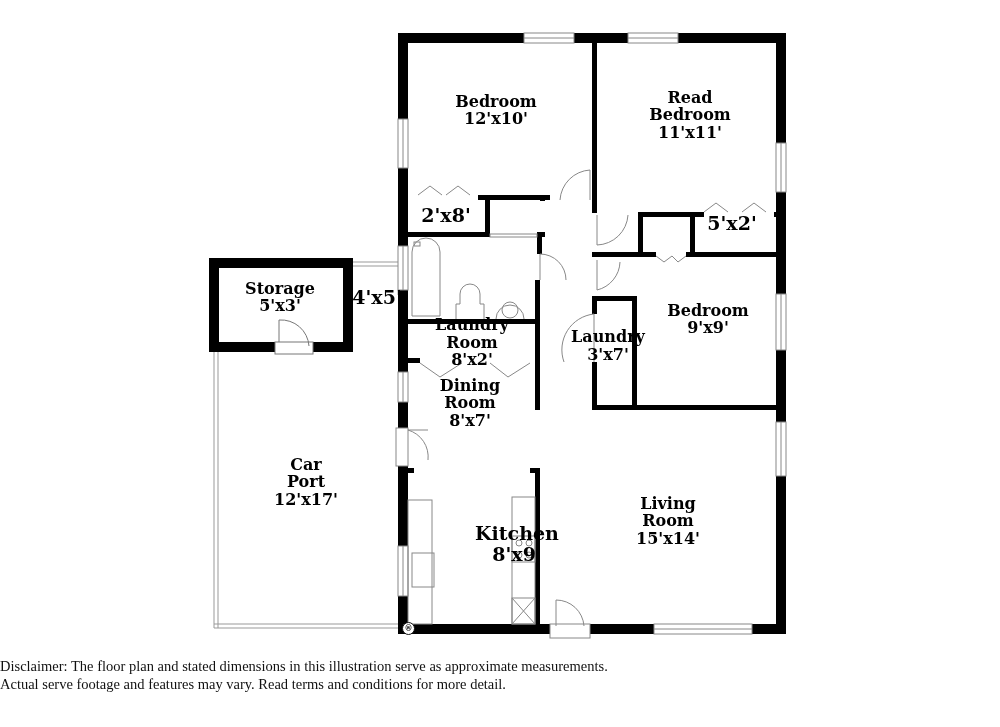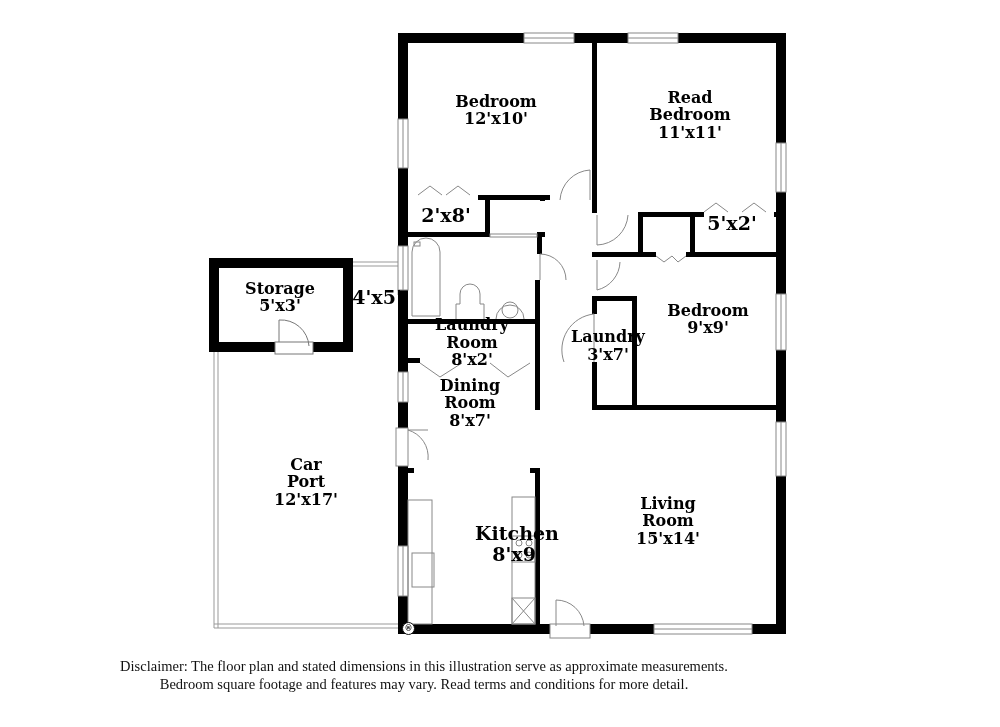--- a/index.html
+++ b/index.html
@@ -2,21 +2,21 @@
 <html><head>
 <meta charset="utf-8">
 <style>
   html, body { margin:0; padding:0; background:#ffffff; }
   body { width:1000px; height:727px; position:relative; overflow:hidden; font-family:"DejaVu Serif", serif; }
   #plan { position:absolute; left:0; top:0; }
   .label { position:absolute; text-align:center; font-family:"DejaVu Serif", serif; font-weight:bold; color:#000000; line-height:1.08; transform:translate(-50%,-50%); white-space:nowrap; }
   .lg { font-size:16px; }
   .md { font-size:19px; }
   .sm { font-size:16px; line-height:1.1; }
-  .disclaimer { position:absolute; left:0; width:848px; top:657px; text-align:center; font-family:"Liberation Serif", serif; font-size:14.5px; color:#111; line-height:18px; }
+  .disclaimer { position:absolute; left:0; width:848px; top:657px; font-family:"Liberation Serif", serif; font-size:14.5px; color:#111; line-height:18px; }
   .reg { position:absolute; left:402px; top:622px; width:11px; height:11px; border:1.5px solid #111; border-radius:50%; font-size:8px; font-family:"DejaVu Sans", sans-serif; font-weight:bold; text-align:center; line-height:11px; background:#fff; }
 </style>
 </head>
 <body>
 
 <svg id="plan" width="1000" height="727" viewBox="0 0 1000 727" xmlns="http://www.w3.org/2000/svg">
 
   <g fill="none" stroke="#999" stroke-width="1">
     <line x1="214" y1="352" x2="214" y2="628"></line>
     <line x1="218" y1="352" x2="218" y2="628"></line>
@@ -236,14 +236,14 @@
 <div class="label lg" style="left:668px; top:521px;">
   <div>Living</div>
   <div>Room</div>
   <div>15'x14'</div>
 </div>
 
 <div class="reg">®</div>
 
 <div class="disclaimer">
   <div>Disclaimer: The floor plan and stated dimensions in this illustration serve as approximate measurements.</div>
-  <div>Bedroom square footage and features may vary. Read terms and conditions for more detail.</div>
+  <div>Actual serve footage and features may vary. Read terms and conditions for more detail.</div>
 </div>
 
 </body></html>

